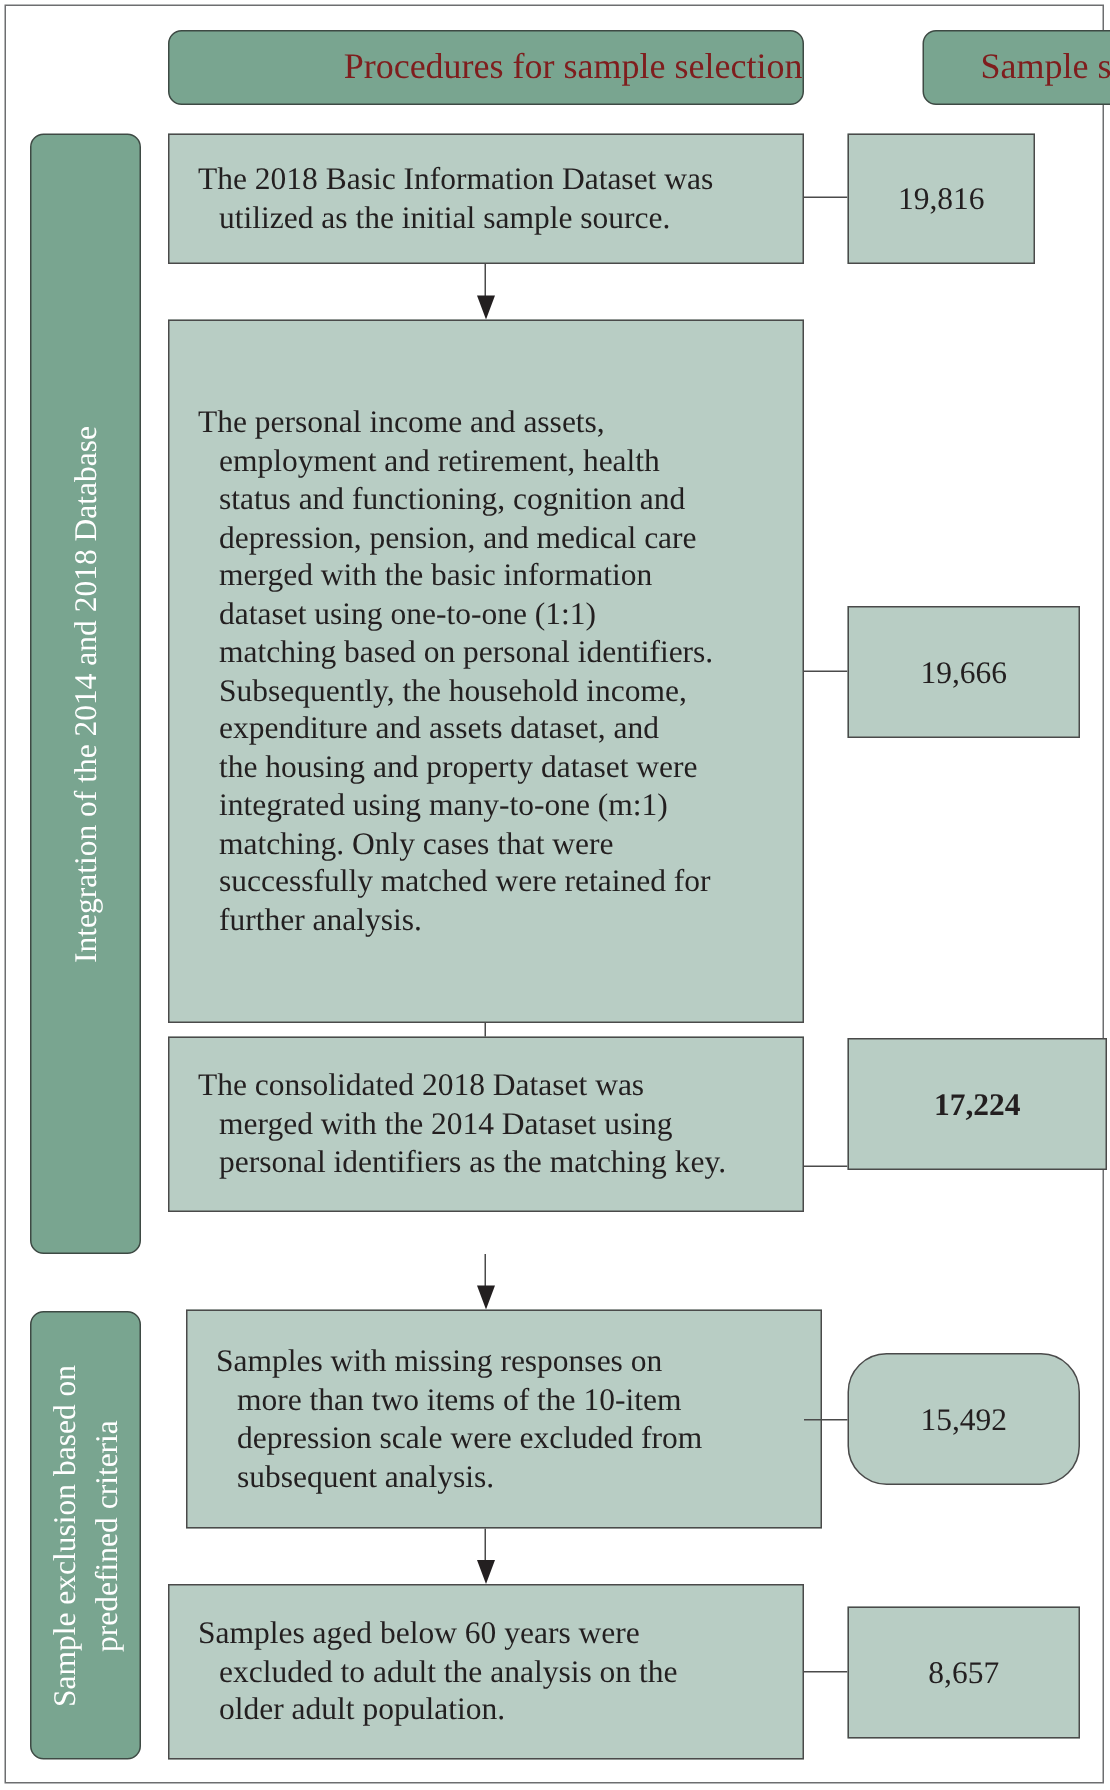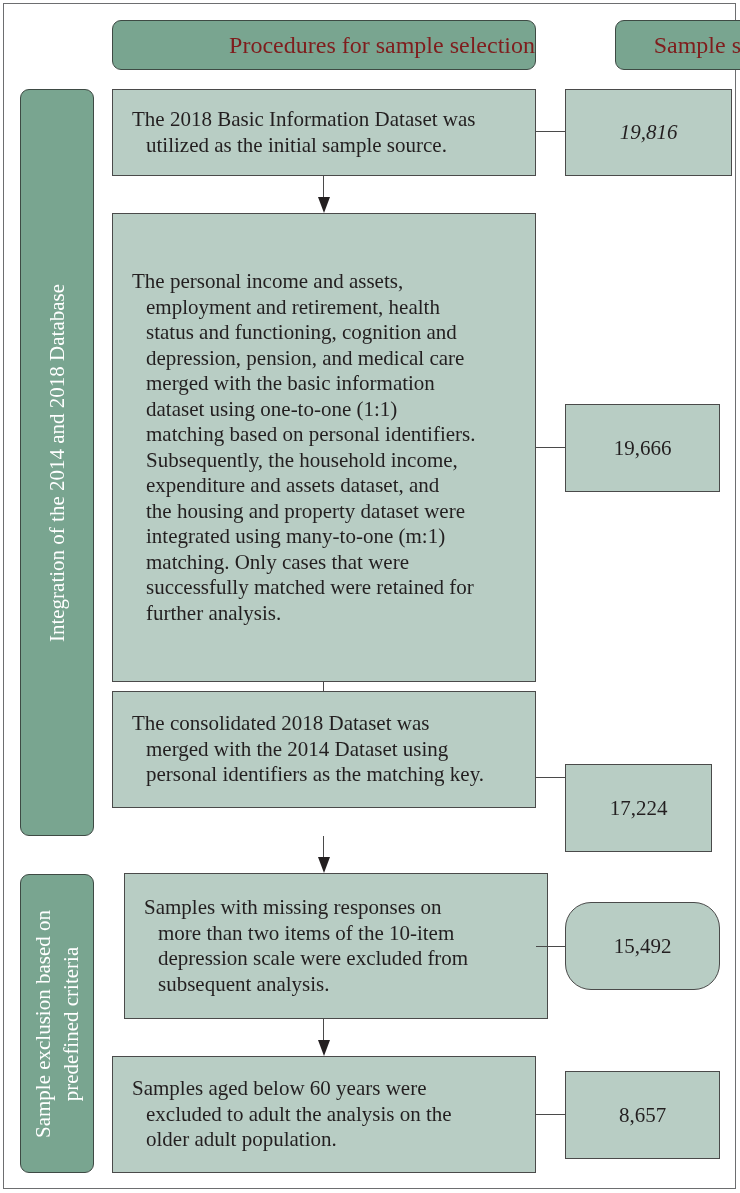--- a/index.html
+++ b/index.html
@@ -46,21 +46,21 @@
     <span style="display:block">Sample exclusion based on</span>
     <span style="display:block">predefined criteria</span>
   </div>
 </div>
 
 <div class="box step" style="left:112px; top:89px; width:424px; height:87px;">
     <span class="ln">The 2018 Basic Information Dataset was</span>
     <span class="ln ind">utilized as the initial sample source.</span>
   </div>
 <div class="hline" style="left:536px; top:131px; width:29px;"></div>
-<div class="box size" style="left:565px; top:89px; width:167px; height:87px;font-style:italic;">
+<div class="box size" style="left:565px; top:89px; width:125px; height:87px;">
   <span>19,816</span>
 </div>
 
 <div class="vline" style="left:323px; top:176px; height:22px;"></div>
 <div class="arrowhead" style="left:318px; top:197px;"></div>
 
 <div class="box step" style="left:112px; top:213px; width:424px; height:469px;">
     <span class="ln">The personal income and assets,</span>
     <span class="ln ind">employment and retirement, health</span>
     <span class="ln ind">status and functioning, cognition and</span>
@@ -83,21 +83,21 @@
 
 <div class="vline" style="left:323px; top:682px; height:22px;"></div>
 <div class="arrowhead" style="left:318px; top:703px;"></div>
 
 <div class="box step" style="left:112px; top:691px; width:424px; height:117px;">
     <span class="ln">The consolidated 2018 Dataset was</span>
     <span class="ln ind">merged with the 2014 Dataset using</span>
     <span class="ln ind">personal identifiers as the matching key.</span>
   </div>
 <div class="hline" style="left:536px; top:777px; width:29px;"></div>
-<div class="box size" style="left:565px; top:764px; width:147px; height:88px;">
+<div class="box size" style="left:565px; top:692px; width:173px; height:88px;font-weight:bold;">
   <span>17,224</span>
 </div>
 
 <div class="vline" style="left:323px; top:836px; height:22px;"></div>
 <div class="arrowhead" style="left:318px; top:857px;"></div>
 
 <div class="box step" style="left:112px; top:873px; width:424px; height:146px;margin-left:12px;">
     <span class="ln">Samples with missing responses on</span>
     <span class="ln ind">more than two items of the 10-item</span>
     <span class="ln ind">depression scale were excluded from</span>

